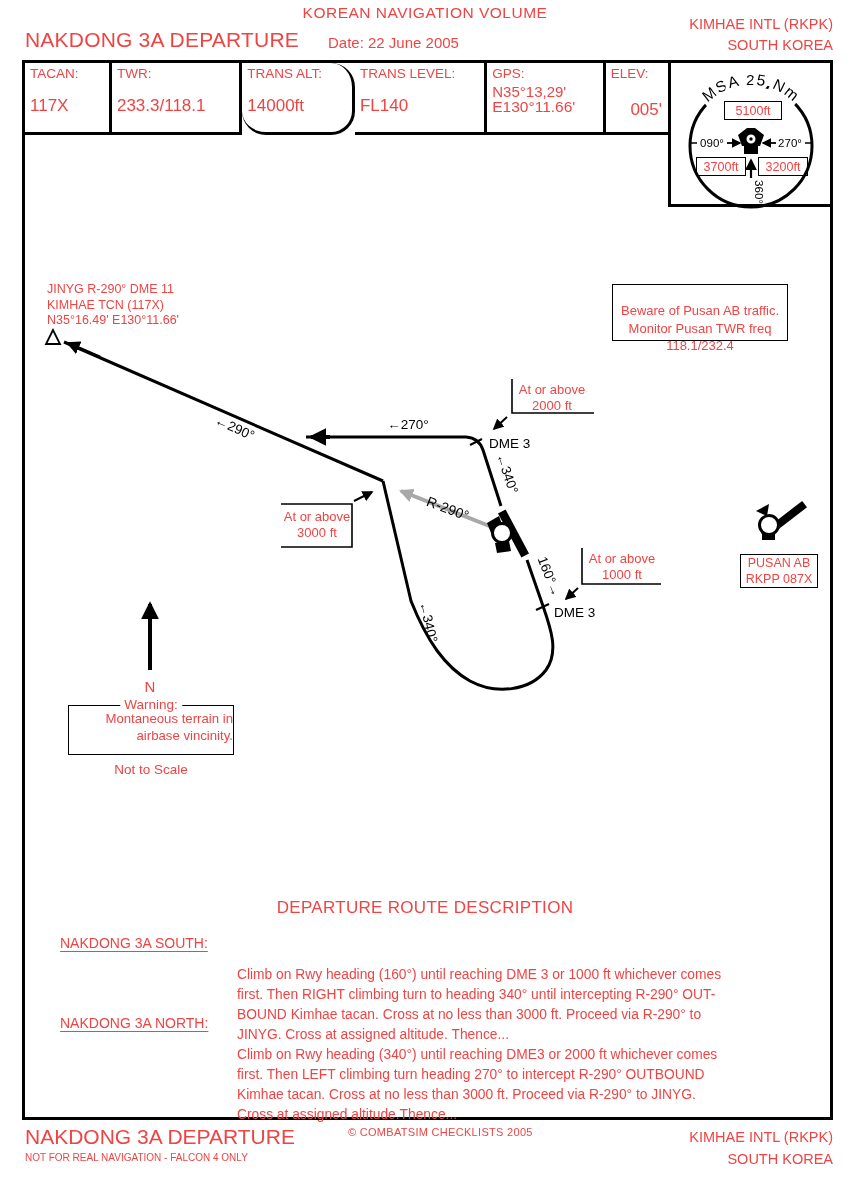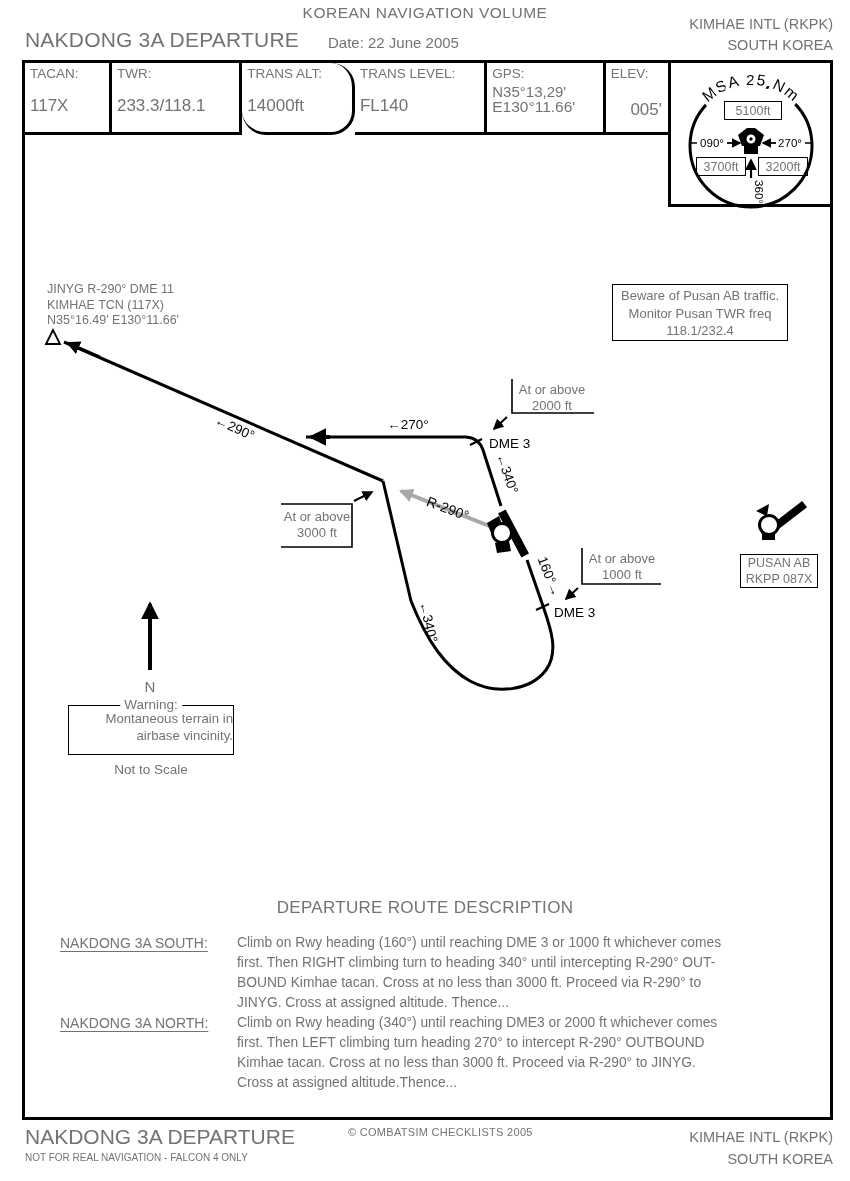--- a/index.html
+++ b/index.html
@@ -1,16 +1,16 @@
 <!DOCTYPE html>
 <html><head>
 <meta charset="utf-8">
 <style>
   html,body{margin:0;padding:0;background:#e8e8e8;}
-  #page{position:relative;width:850px;height:1181px;background:#fff;color:#737373;
+  #page{position:relative;width:850px;height:1181px;background:#fff;color:#ef4444;
         font-family:"Liberation Sans","DejaVu Sans",sans-serif;overflow:hidden;margin:0 auto;}
   .abs{position:absolute;}
   .ctr{text-align:center;}
   .nw{white-space:nowrap;}
   svg text{font-family:"Liberation Sans","DejaVu Sans",sans-serif;fill:#000;}
   
   .vol{top:4px;left:0;right:0;font-size:15.5px;letter-spacing:.5px;}
   .title{font-size:21px;letter-spacing:.2px;}
   .hdr-right{right:17px;text-align:right;font-size:14.5px;line-height:21px;}
   
@@ -20,34 +20,34 @@
   .cell .lbl{position:absolute;top:3px;left:5px;font-size:13.5px;}
   .cell .val{position:absolute;bottom:16px;left:5px;font-size:17px;}
   .cell .valr{position:absolute;bottom:12px;right:6px;font-size:17px;}
   .cell .gline1{position:absolute;top:20px;left:5px;font-size:15px;}
   .msabox{left:668px;top:60px;width:165px;height:147px;border:3px solid #000;box-sizing:border-box;background:#fff;}
   .minibox{border:1.5px solid #000;box-sizing:border-box;background:#fff;font-size:12.5px;
            display:flex;align-items:center;justify-content:center;}
   
   .jinyg{left:47px;top:282px;font-size:12.5px;line-height:15.5px;}
   .beware{left:612px;top:284px;width:176px;height:57px;border:1.5px solid #000;box-sizing:border-box;
-          font-size:13px;line-height:17.5px;padding-top:2px;}
+          font-size:13px;line-height:17.5px;padding-top:17px;}
   .callout{font-size:13px;line-height:15.5px;}
   .pusanbox{left:740px;top:554px;width:78px;height:34px;border:1.5px solid #000;box-sizing:border-box;
             font-size:12.5px;line-height:15.5px;padding-top:1px;}
   .warn{left:68px;top:705px;width:166px;height:50px;border:1.7px solid #000;box-sizing:border-box;
         font-size:13.2px;line-height:16.5px;padding-top:5px;text-align:right;}
   .warn .legend{position:absolute;top:-9px;left:50%;transform:translateX(-50%);
                 background:#fff;padding:0 4px;font-size:13.5px;white-space:nowrap;}
   .nts{left:68px;top:762px;width:166px;font-size:13.5px;}
   .nlabel{left:136px;top:678px;width:28px;font-size:15px;}
   
   .desc-h{top:898px;left:0;right:0;font-size:17px;letter-spacing:.3px;}
   .rname{left:60px;font-size:14px;text-decoration:underline;text-underline-offset:3px;}
-  .rtext{left:237px;font-size:13.8px;line-height:20px;}
+  .rtext{left:237px;font-size:13.8px;line-height:20px;margin-top:32px;}
   
   .f-title{left:25px;top:1125px;font-size:21px;}
   .f-copy{left:348px;top:1126px;font-size:11px;letter-spacing:.3px;}
   .f-right{right:17px;top:1126px;text-align:right;font-size:14.5px;line-height:22px;}
   .f-disc{left:25px;top:1152px;font-size:10px;}
 </style>
 </head>
 <body>
 
 <div id="page">

